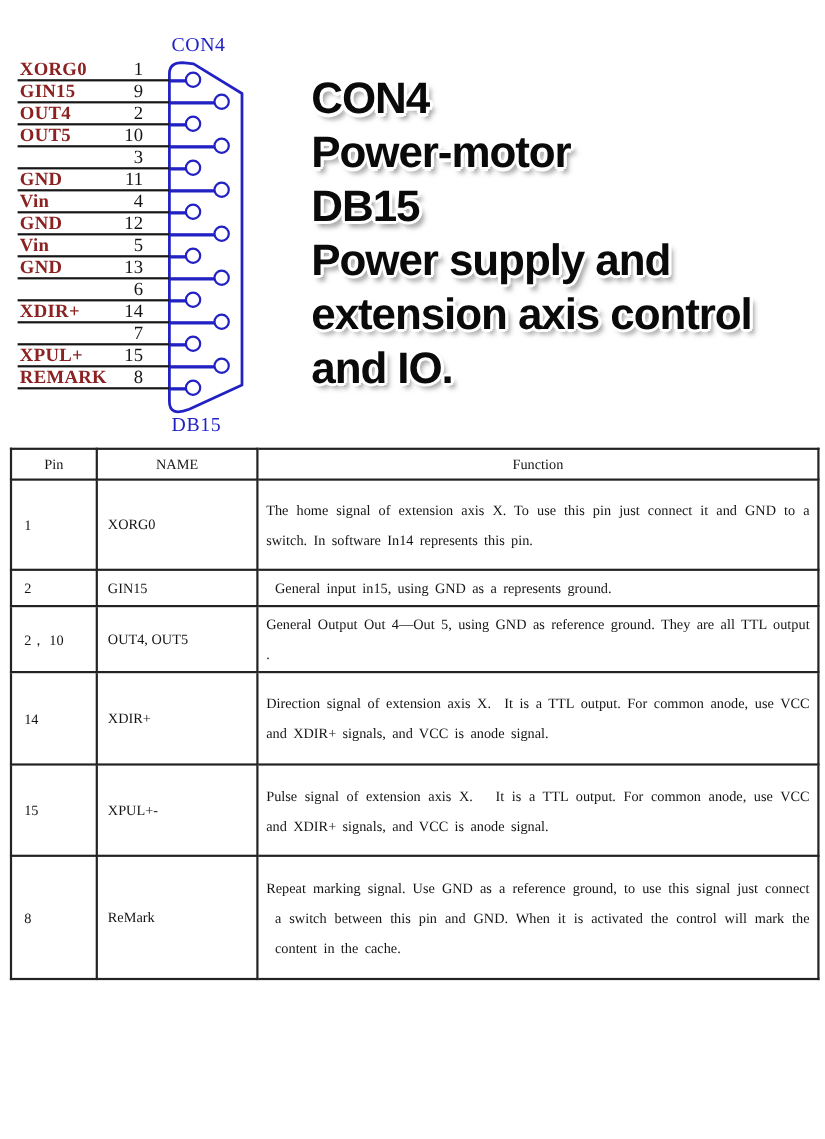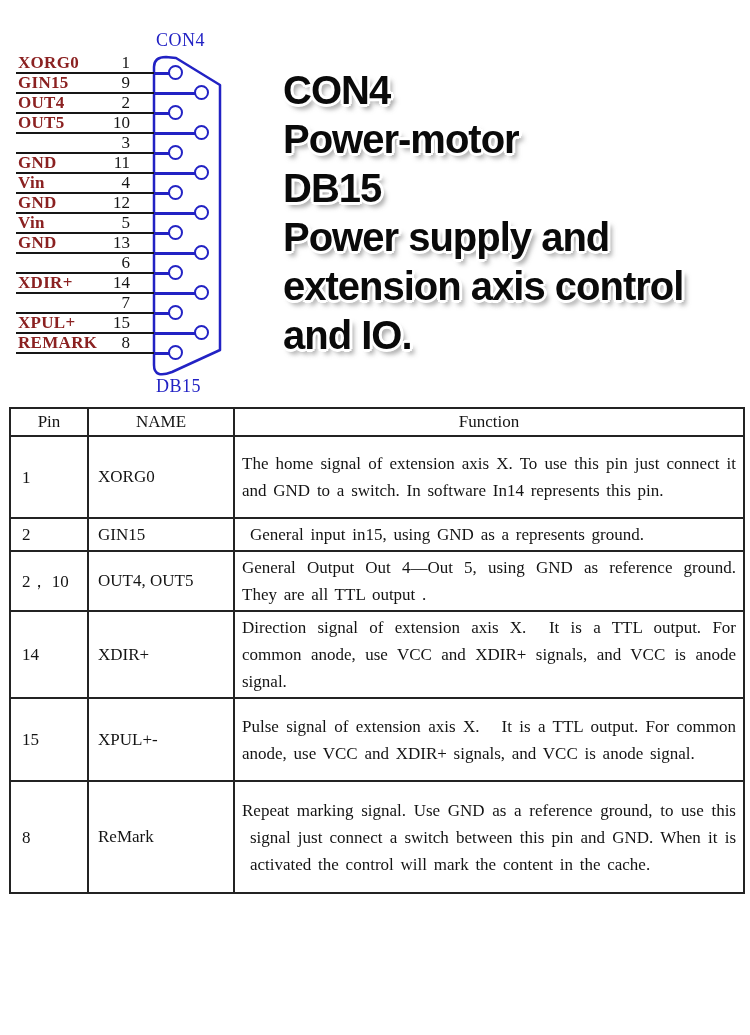--- a/index.html
+++ b/index.html
@@ -38,21 +38,21 @@
     text-shadow:
       -2px -2px 0 #fff, 2px -2px 0 #fff, -2px 2px 0 #fff, 2px 2px 0 #fff,
       0 -3px 0 #fff, 0 3px 0 #fff, -3px 0 0 #fff, 3px 0 0 #fff,
       4px 5px 5px rgba(90,90,90,.6);
   }
 
   
   .pin-table{
     position:absolute;left:9px;top:407px;width:734px;
     border-collapse:collapse;table-layout:fixed;
-    font-size:17px;color:#141414;
+    font-size:13px;color:#141414;
   }
   .pin-table th,.pin-table td{border:2px solid #232323;overflow:hidden;}
   .pin-table th{font-weight:normal;text-align:center;height:26px;padding:0;}
   td.pin{padding:1px 2px 1px 11px;vertical-align:middle;white-space:pre-line;line-height:25px;}
   td.name{padding:1px 2px 1px 9px;vertical-align:middle;}
   td.fn{padding:2px 7px;text-align:justify;vertical-align:middle;line-height:27px;word-spacing:2.5px;margin-left:21px;}
   td.fn.indent{text-indent:8px;}
   td.fn.hang{padding-left:15px;text-indent:-8px;}
 </style>
 </head>

